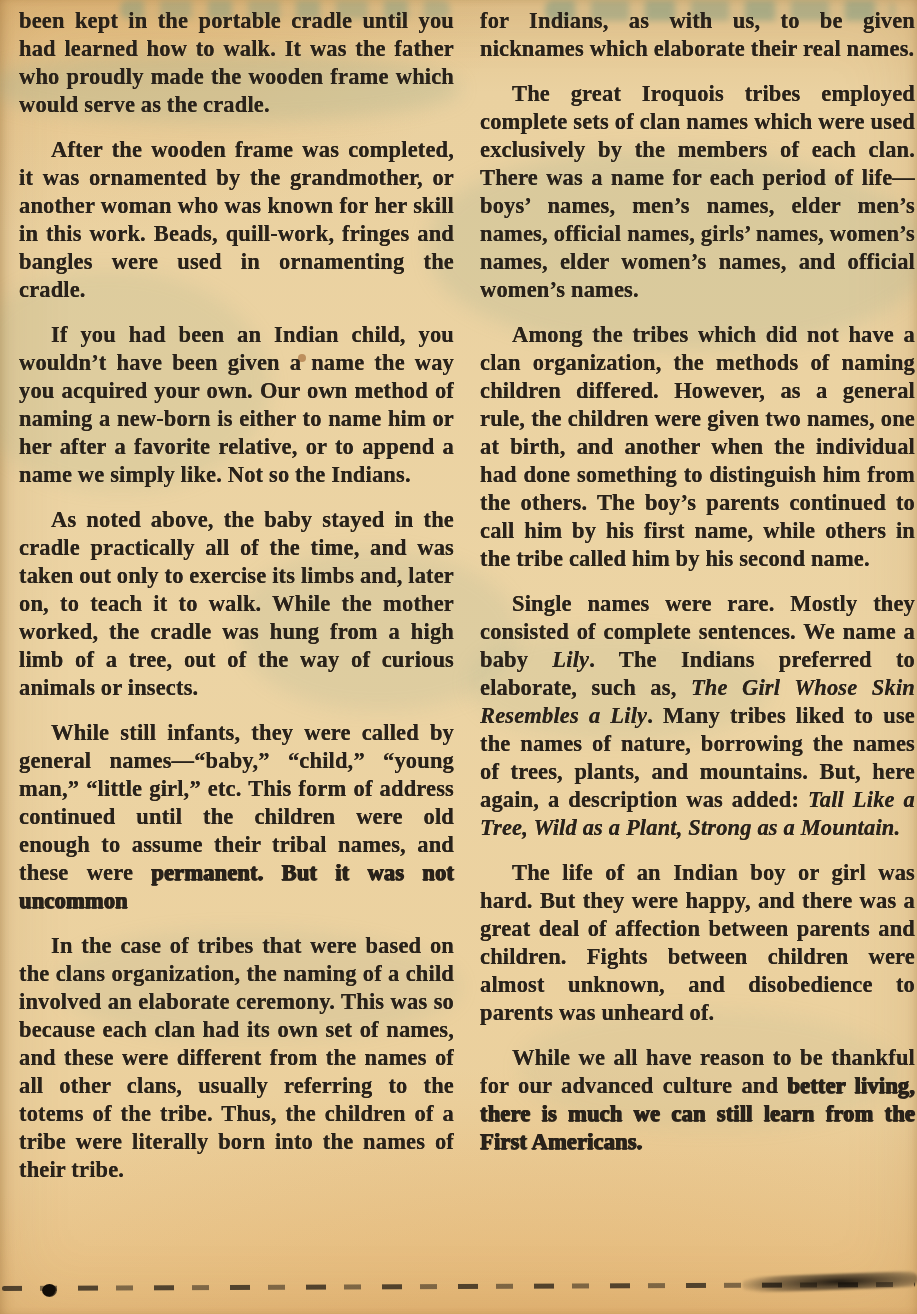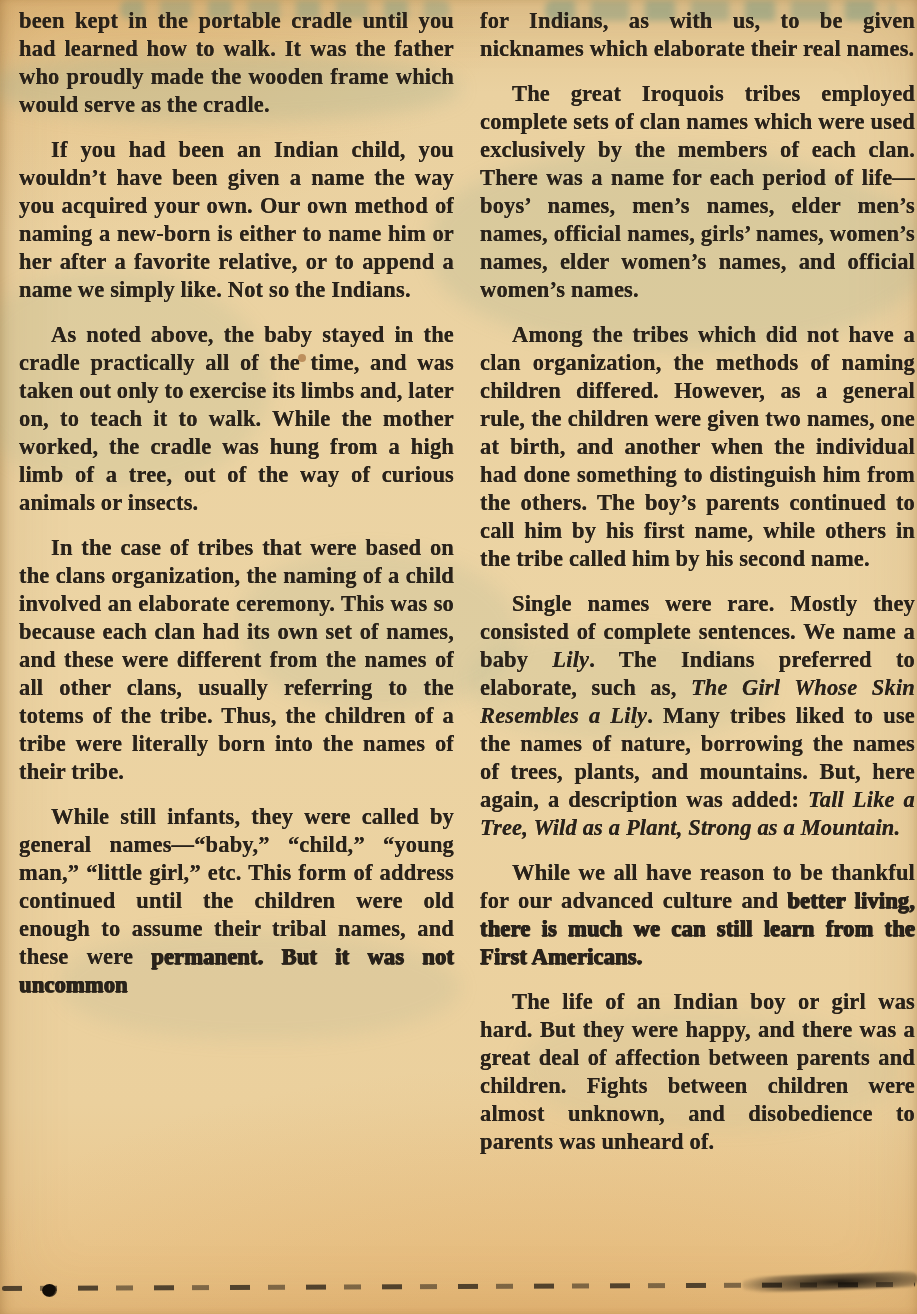--- a/index.html
+++ b/index.html
@@ -133,32 +133,33 @@
   <div class="blob" style="left:470px; top:630px; width:300px; height:110px; background:rgba(150,170,140,0.13);"></div>
   <div class="blob" style="left:60px; top:930px; width:400px; height:110px; background:rgba(152,170,138,0.15);"></div>
   <div class="blob" style="left:520px; top:1010px; width:380px; height:120px; background:rgba(152,170,138,0.10);"></div>
 
   <div class="speck" style="left:298px; top:354px; width:8px; height:8px; background:rgba(151,88,37,0.55);"></div>
   <div class="speck" style="left:338px; top:76px; width:5px; height:5px; background:rgba(151,88,37,0.4);"></div>
 
   <div class="columns">
     <div class="col">
         <p class="no-indent"><span>been kept in the portable cradle until you had learned how to walk. It was the father who proudly made the wooden frame which would serve as the cradle.</span></p>
+        <p><span>After the wooden frame was completed, it was ornamented by the grandmother, or another woman who was known for her skill in this work. Beads, quill-work, fringes and bangles were used in ornamenting the cradle.</span></p>
         <p><span>If you had been an Indian child, you wouldn’t have been given a name the way you acquired your own. Our own method of naming a new-born is either to name him or her after a favorite relative, or to append a name we simply like. Not so the Indians.</span></p>
         <p><span>As noted above, the baby stayed in the cradle practically all of the time, and was taken out only to exercise its limbs and, later on, to teach it to walk. While the mother worked, the cradle was hung from a high limb of a tree, out of the way of curious animals or insects.</span></p>
+        <p><span>While still infants, they were called by general names—“baby,” “child,” “young man,” “little girl,” etc. This form of address continued until the children were old enough to assume their tribal names, and these were </span><span class="heavy">permanent. But it was not uncommon</span></p>
         <p><span>In the case of tribes that were based on the clans organization, the naming of a child involved an elaborate ceremony. This was so because each clan had its own set of names, and these were different from the names of all other clans, usually referring to the totems of the tribe. Thus, the children of a tribe were literally born into the names of their tribe.</span></p>
-        <p><span>While still infants, they were called by general names—“baby,” “child,” “young man,” “little girl,” etc. This form of address continued until the children were old enough to assume their tribal names, and these were </span><span class="heavy">permanent. But it was not uncommon</span></p>
       </div>
     <div class="col">
         <p class="no-indent"><span>for Indians, as with us, to be given nicknames which elaborate their real names.</span></p>
         <p><span>The great Iroquois tribes employed complete sets of clan names which were used exclusively by the members of each clan. There was a name for each period of life—boys’ names, men’s names, elder men’s names, official names, girls’ names, women’s names, elder women’s names, and official women’s names.</span></p>
         <p><span>Among the tribes which did not have a clan organization, the methods of naming children differed. However, as a general rule, the children were given two names, one at birth, and another when the individual had done something to distinguish him from the others. The boy’s parents continued to call him by his first name, while others in the tribe called him by his second name.</span></p>
         <p><span>Single names were rare. Mostly they consisted of complete sentences. We name a baby </span><span class="italic">Lily</span><span>. The Indians preferred to elaborate, such as, </span><span class="italic">The Girl Whose Skin Resembles a Lily</span><span>. Many tribes liked to use the names of nature, borrowing the names of trees, plants, and mountains. But, here again, a description was added: </span><span class="italic">Tall Like a Tree, Wild as a Plant, Strong as a Mountain.</span></p>
+        <p><span>The life of an Indian boy or girl was hard. But they were happy, and there was a great deal of affection between parents and children. Fights between children were almost unknown, and disobedience to parents was unheard of.</span></p>
         <p><span>While we all have reason to be thankful for our advanced culture and </span><span class="heavy">better living, there is much we can still </span><span class="heavy">learn from the First Americans.</span></p>
-        <p><span>The life of an Indian boy or girl was hard. But they were happy, and there was a great deal of affection between parents and children. Fights between children were almost unknown, and disobedience to parents was unheard of.</span></p>
       </div>
   </div>
 
   <div class="smudge-line"></div>
   <div class="smudge-heavy"></div>
   <div class="ink-dot"></div>
 
 </div>
 
 </body></html>

